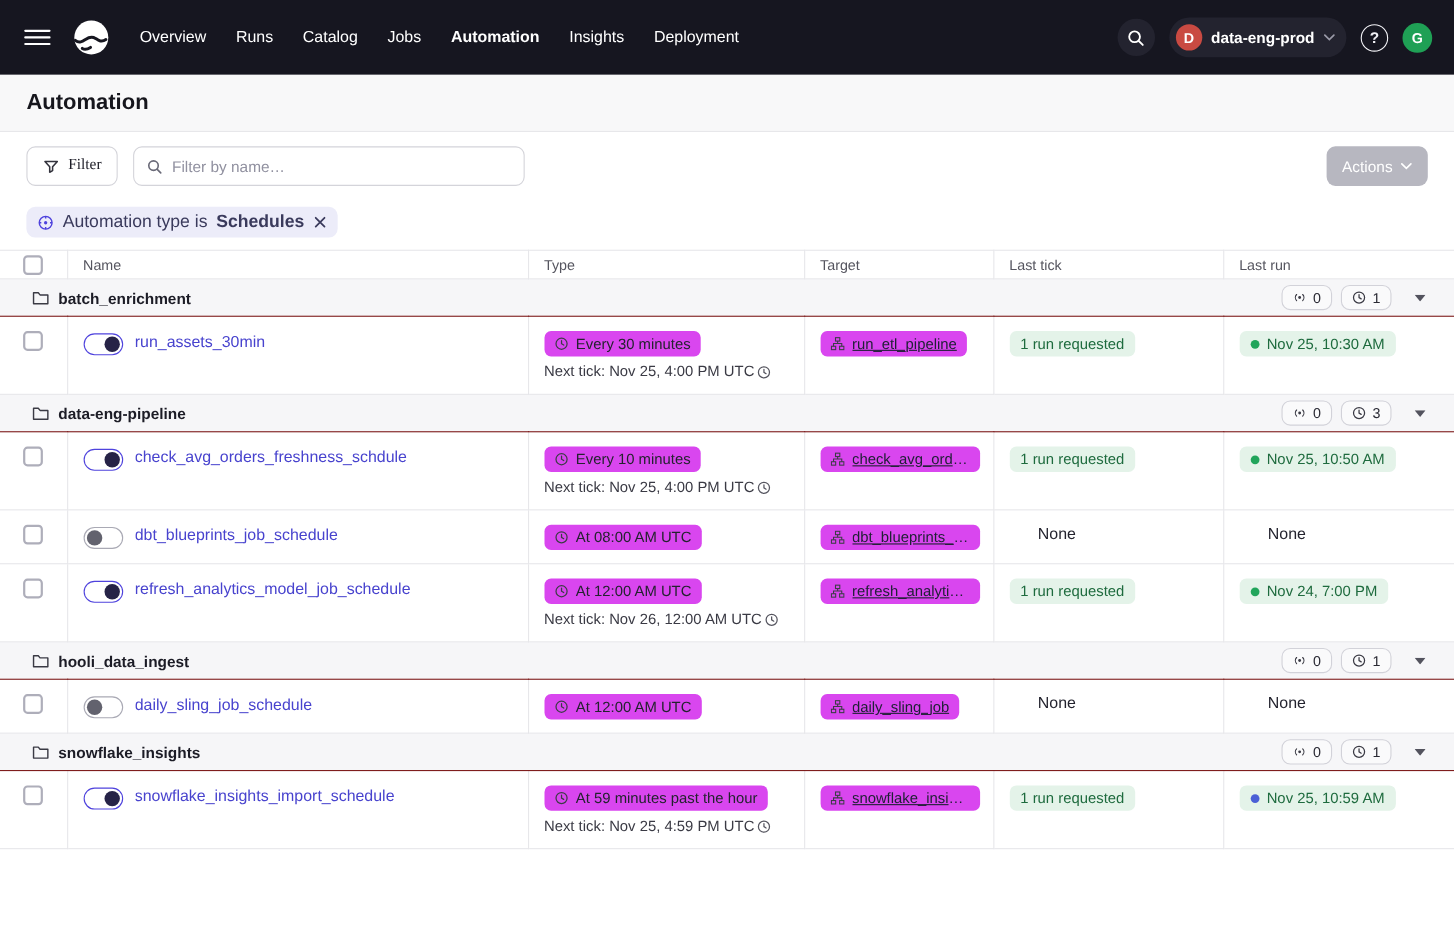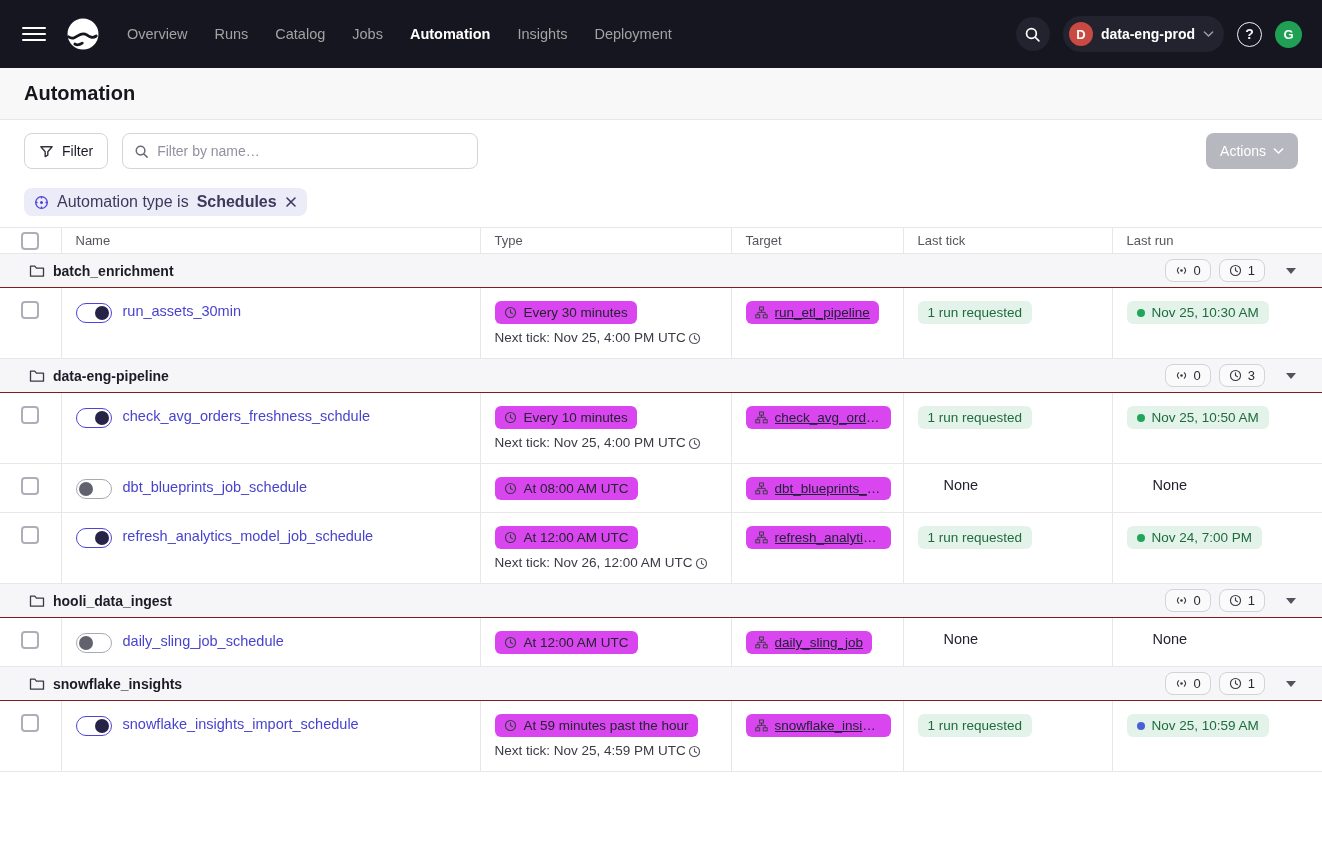--- a/index.html
+++ b/index.html
@@ -7,35 +7,35 @@
   body {
     font-family: "Liberation Sans", "DejaVu Sans", sans-serif;
     background:#ffffff; color:#1c1c26; font-size:14px;
   }
   
   .topnav { height:68px; background:#161620; display:flex; align-items:center; padding:0 20px; }
   .hamburger { background:none; border:none; cursor:pointer; width:28px; display:flex; flex-direction:column; gap:4px; padding:4px 2px; }
   .hamburger span { display:block; height:2px; background:#fff; border-radius:1px; }
   .logo { width:42px; height:42px; margin-left:14px; display:flex; align-items:center; justify-content:center; cursor:pointer; }
   .nav-items { display:flex; gap:27px; margin-left:23px; align-items:center; }
-  .nav-item { color:#a3a3a3; font-size:14.5px; text-decoration:none; cursor:pointer; white-space:nowrap; }
+  .nav-item { color:#ffffff; font-size:14.5px; text-decoration:none; cursor:pointer; white-space:nowrap; }
   .nav-item.active { color:#ffffff; font-weight:700; }
   .nav-right { margin-left:auto; display:flex; align-items:center; gap:13px; }
   .icon-circle-btn { width:34px; height:34px; border-radius:50%; background:#23232f; border:none; display:flex; align-items:center; justify-content:center; cursor:pointer; }
   .deploy-pill { height:36px; background:#23232f; border:none; border-radius:18px; display:flex; align-items:center; gap:8px; padding:0 10px 0 6px; cursor:pointer; }
   .deploy-badge { width:24px; height:24px; border-radius:50%; background:#c94a42; color:#fff; font-size:13px; font-weight:700; display:flex; align-items:center; justify-content:center; }
   .deploy-name { color:#ffffff; font-size:14px; font-weight:600; }
   .help-btn { width:25px; height:25px; border-radius:50%; border:1.6px solid #f2f2f6; background:none; color:#f2f2f6; font-size:14px; font-weight:700; display:flex; align-items:center; justify-content:center; cursor:pointer; }
   .avatar { width:27px; height:27px; border-radius:50%; background:#1fa055; color:#fff; font-size:13px; font-weight:700; display:flex; align-items:center; justify-content:center; cursor:pointer; }
   
   .title-band { height:52px; background:#f8f8f9; border-bottom:1px solid #e7e7ea; display:flex; align-items:center; padding:0 24px; }
   .title-band h1 { font-size:20px; font-weight:600; color:#16161d; }
   
   .toolbar { height:62px; display:flex; align-items:center; padding:0 24px; gap:14px; background:#fff; }
-  .filter-btn { height:36px; display:inline-flex; align-items:center; gap:8px; padding:0 14px; background:#fff; border:1px solid #d4d4da; border-radius:8px; font-size:14px; color:#1c1c26; cursor:pointer; font-family:Liberation Sans, sans-serif; }
+  .filter-btn { height:36px; display:inline-flex; align-items:center; gap:8px; padding:0 14px; background:#fff; border:1px solid #d4d4da; border-radius:8px; font-size:14px; color:#1c1c26; cursor:pointer; font-family:Liberation Serif, serif; }
   .search-box { width:356px; height:36px; border:1px solid #d4d4da; border-radius:8px; display:flex; align-items:center; gap:8px; padding:16px 11px; background:#fff; }
   .search-box input { border:none; outline:none; flex:1; font-size:14px; font-family:inherit; color:#1c1c26; background:transparent; }
   .search-box input::placeholder { color:#9191a0; }
   .actions-btn { margin-left:auto; height:36px; display:inline-flex; align-items:center; gap:7px; padding:0 14px; background:#b7b7c0; color:#fff; border:none; border-radius:8px; font-size:14px; font-weight:500; cursor:pointer; font-family:Liberation Sans, sans-serif; }
   
   .filter-row { padding:6px 24px 11px; display:flex; }
   .filter-chip { display:inline-flex; align-items:center; gap:8px; background:#ececf9; border-radius:8px; padding:5px 10px; font-size:16px; color:#3a3a5c; cursor:pointer; }
   .filter-chip b { font-weight:700; }
   .chip-x { display:flex; cursor:pointer; }
   

